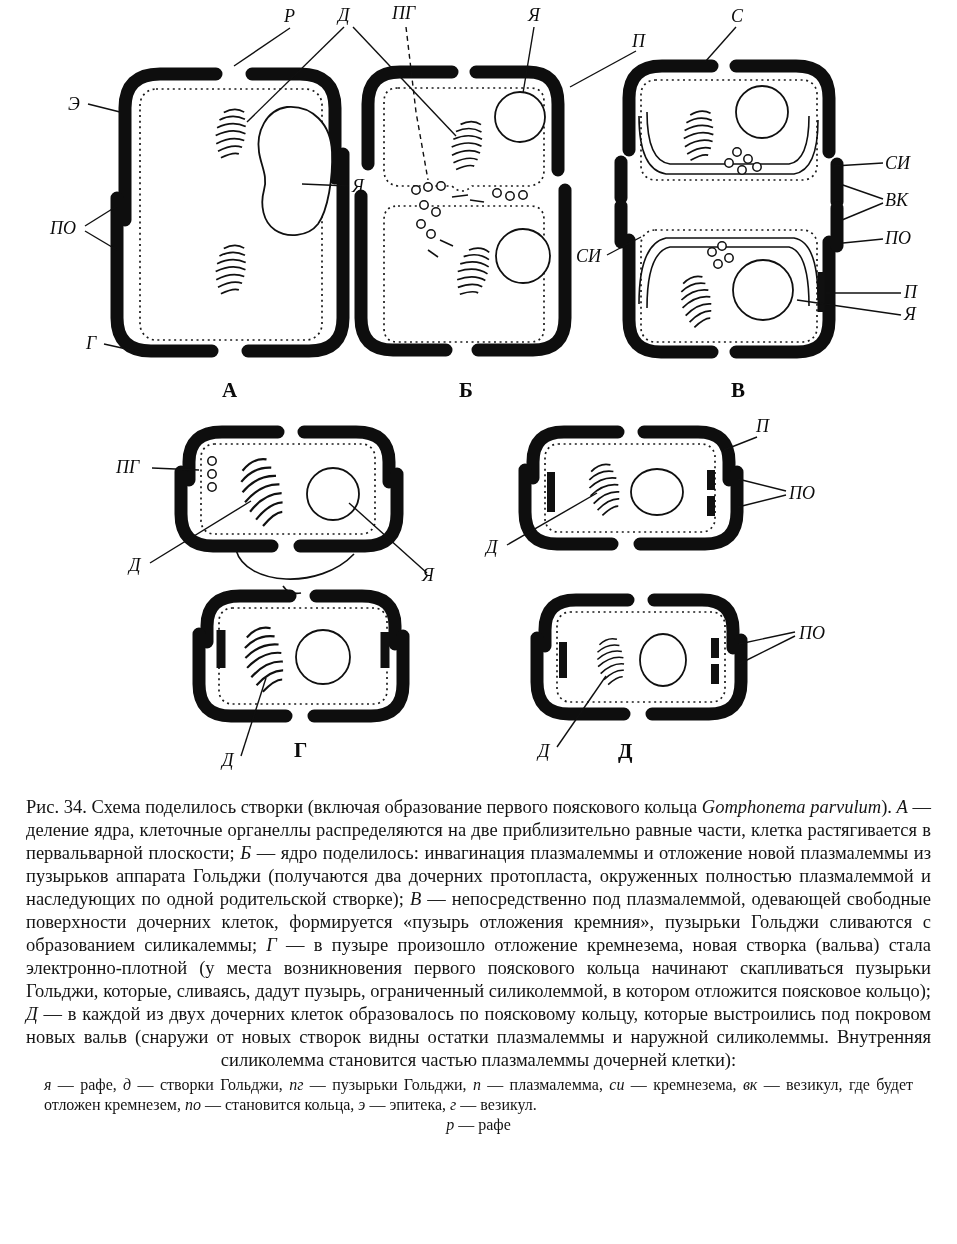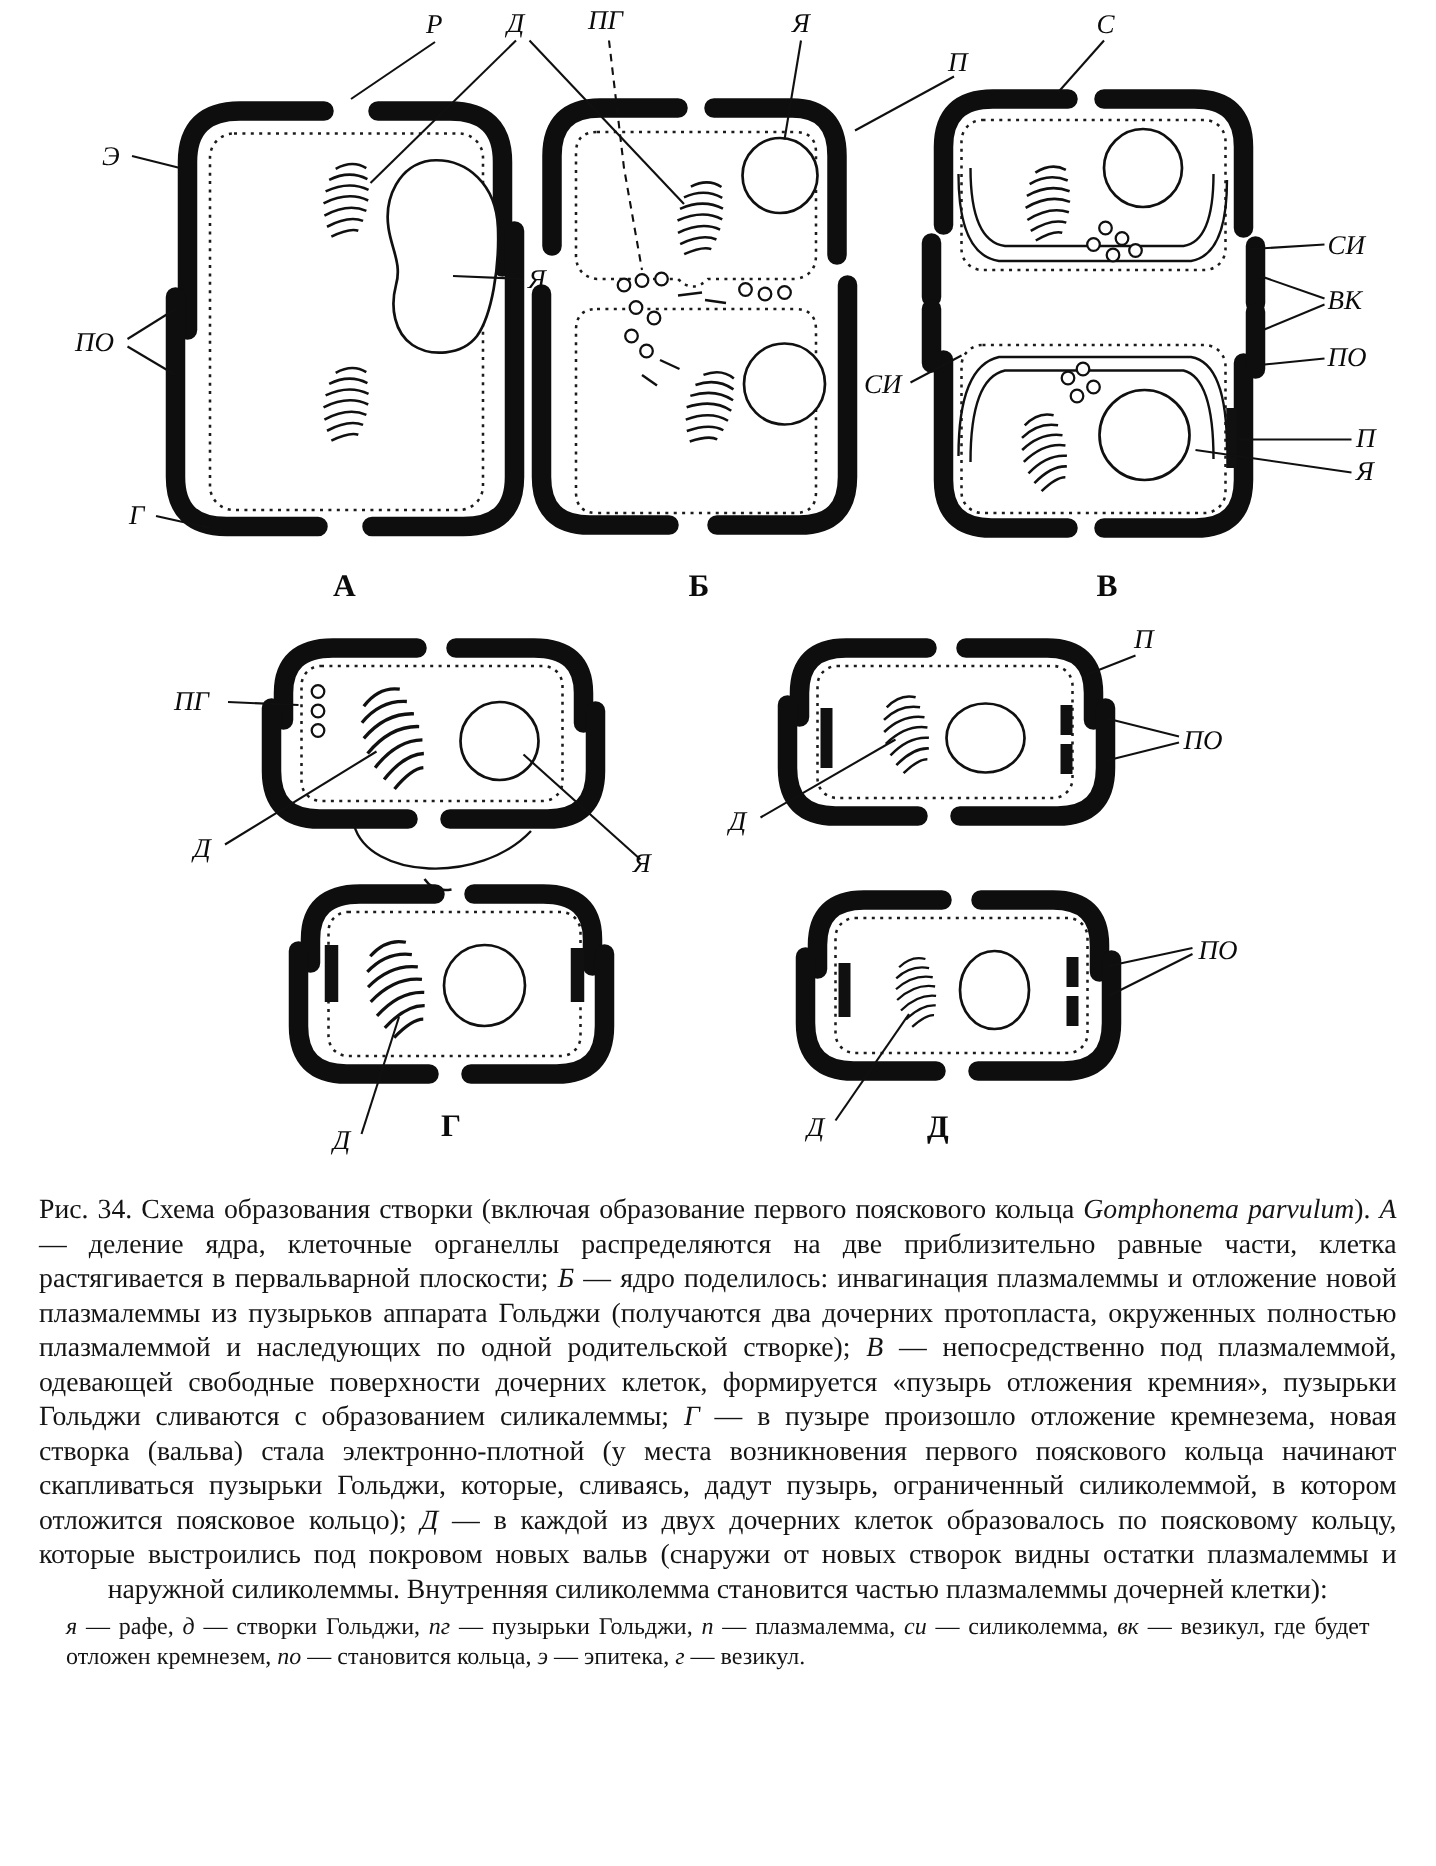--- a/index.html
+++ b/index.html
@@ -266,21 +266,24 @@
       <text x="459" y="397">Б</text>
       <text x="731" y="397">В</text>
       <text x="294" y="757">Г</text>
       <text x="618" y="758">Д</text>
     </g>
   </svg>
 
   <figcaption class="caption">
     <p class="cap-main">
       <span>Рис. 34.</span>
-      <span>Схема образования створки (включая образование первого пояскового кольца</span>
+      <span>Схема поделилось створки (включая образование первого пояскового кольца</span>
       <i>Gomphonema parvulum</i><span>).</span>
       <i>А</i><span> — деление ядра, клеточные органеллы распределяются на две приблизительно равные части, клетка растягивается в первальварной плоскости; </span><i>Б</i><span> — ядро поделилось: инвагинация плазмалеммы и отложение новой плазмалеммы из пузырьков аппарата Гольджи (получаются два дочерних протопласта, окруженных полностью плазмалеммой и наследующих по одной родительской створке); </span><i>В</i><span> — непосредственно под плазмалеммой, одевающей свободные поверхности дочерних клеток, формируется «пузырь отложения кремния», пузырьки Гольджи сливаются с образованием силикалеммы; </span><i>Г</i><span> — в пузыре произошло отложение кремнезема, новая створка (вальва) стала электронно-плотной (у места возникновения первого пояскового кольца начинают скапливаться пузырьки Гольджи, которые, сливаясь, дадут пузырь, ограниченный силиколеммой, в котором отложится поясковое кольцо); </span><i>Д</i><span> — в каждой из двух дочерних клеток образовалось по поясковому кольцу, которые выстроились под покровом новых вальв (снаружи от новых створок видны остатки плазмалеммы и наружной силиколеммы. Внутренняя силиколемма становится частью плазмалеммы дочерней клетки):</span>
     </p>
     <p class="cap-legend">
-      <i>я</i><span> — рафе, </span><i>д</i><span> — створки Гольджи, </span><i>пг</i><span> — пузырьки Гольджи, </span><i>п</i><span> — плазмалемма, </span><i>си</i><span> — силиколемма, </span><i>вк</i><span> — везикул, где будет отложен кремнезем, </span><i>по</i><span> — становится кольца, </span><i>э</i><span> — эпитека, </span><i>г</i><span> — везикул.</span>
+      <i>я</i><span> — рафе, </span><i>д</i><span> — створки Гольджи, </span><i>пг</i><span> — пузырьки Гольджи, </span><i>п</i><span> — плазмалемма, </span><i>си</i><span> — кремнезема, </span><i>вк</i><span> — везикул, где будет отложен кремнезем, </span><i>по</i><span> — становится кольца, </span><i>э</i><span> — эпитека, </span><i>г</i><span> — везикул.</span>
+    </p>
+    <p class="cap-raphe">
+      <i>р</i><span> — рафе</span>
     </p>
   </figcaption>
 </figure>
 
 </body></html>

